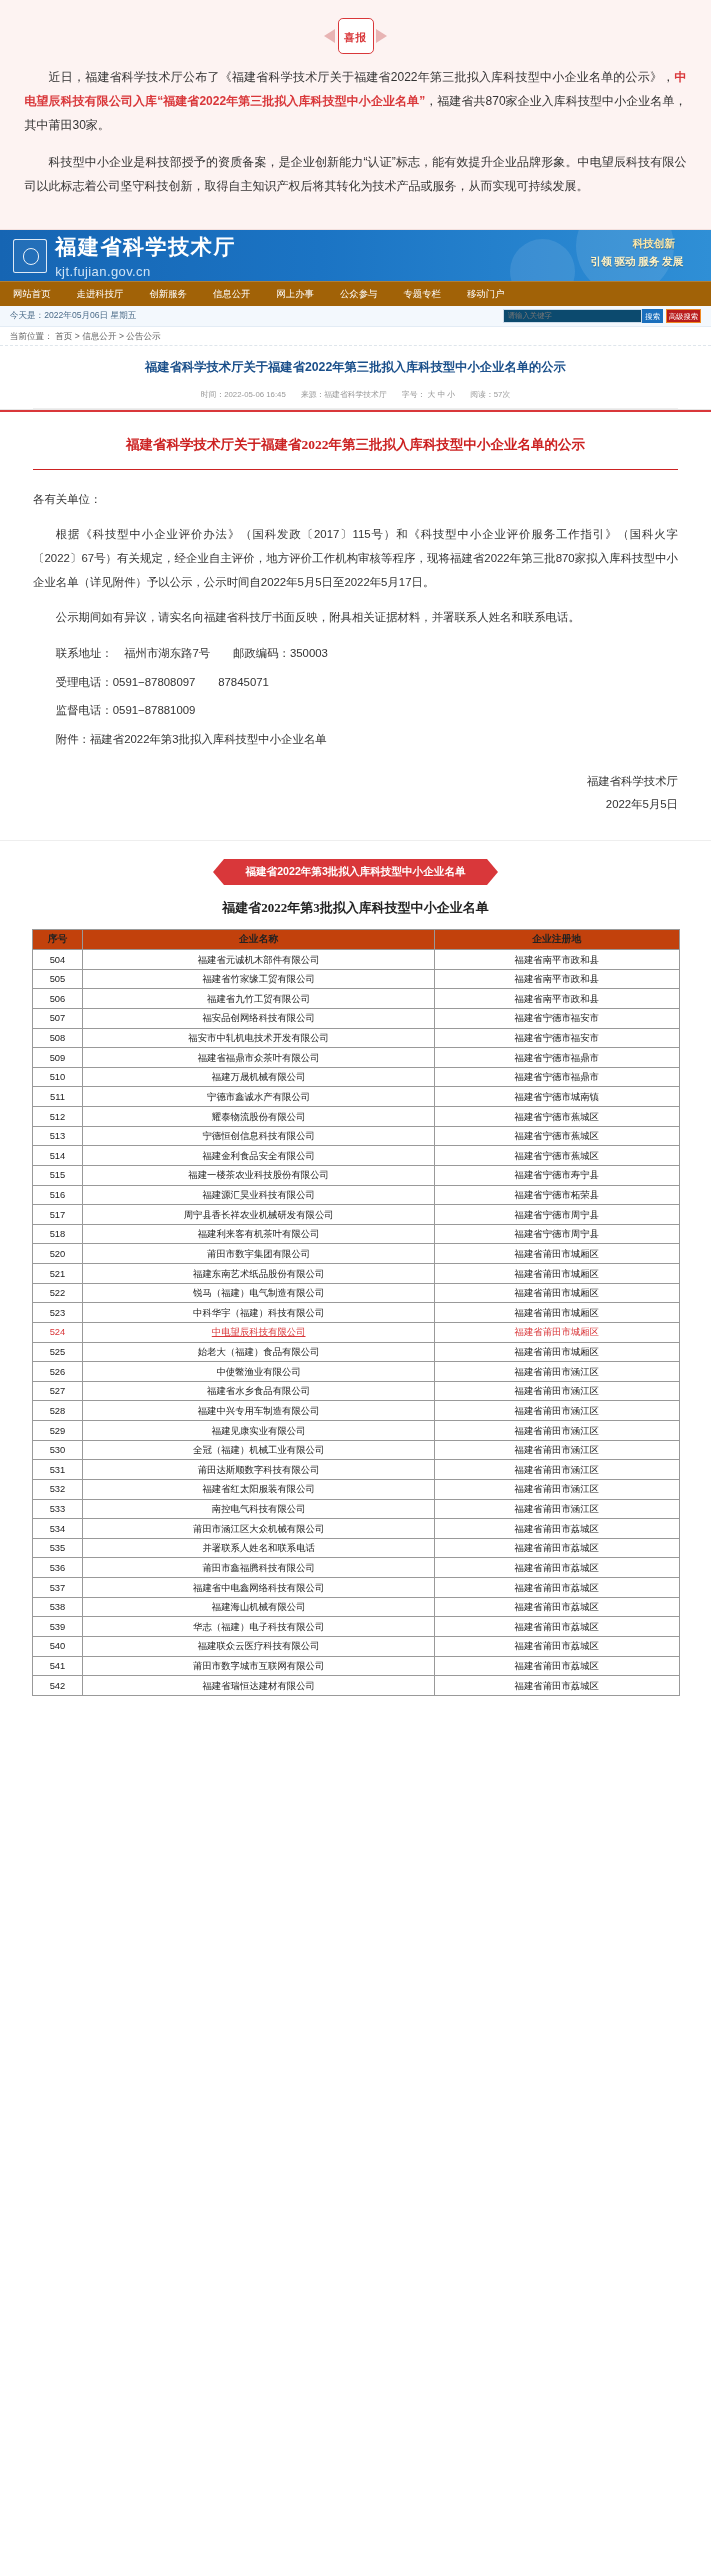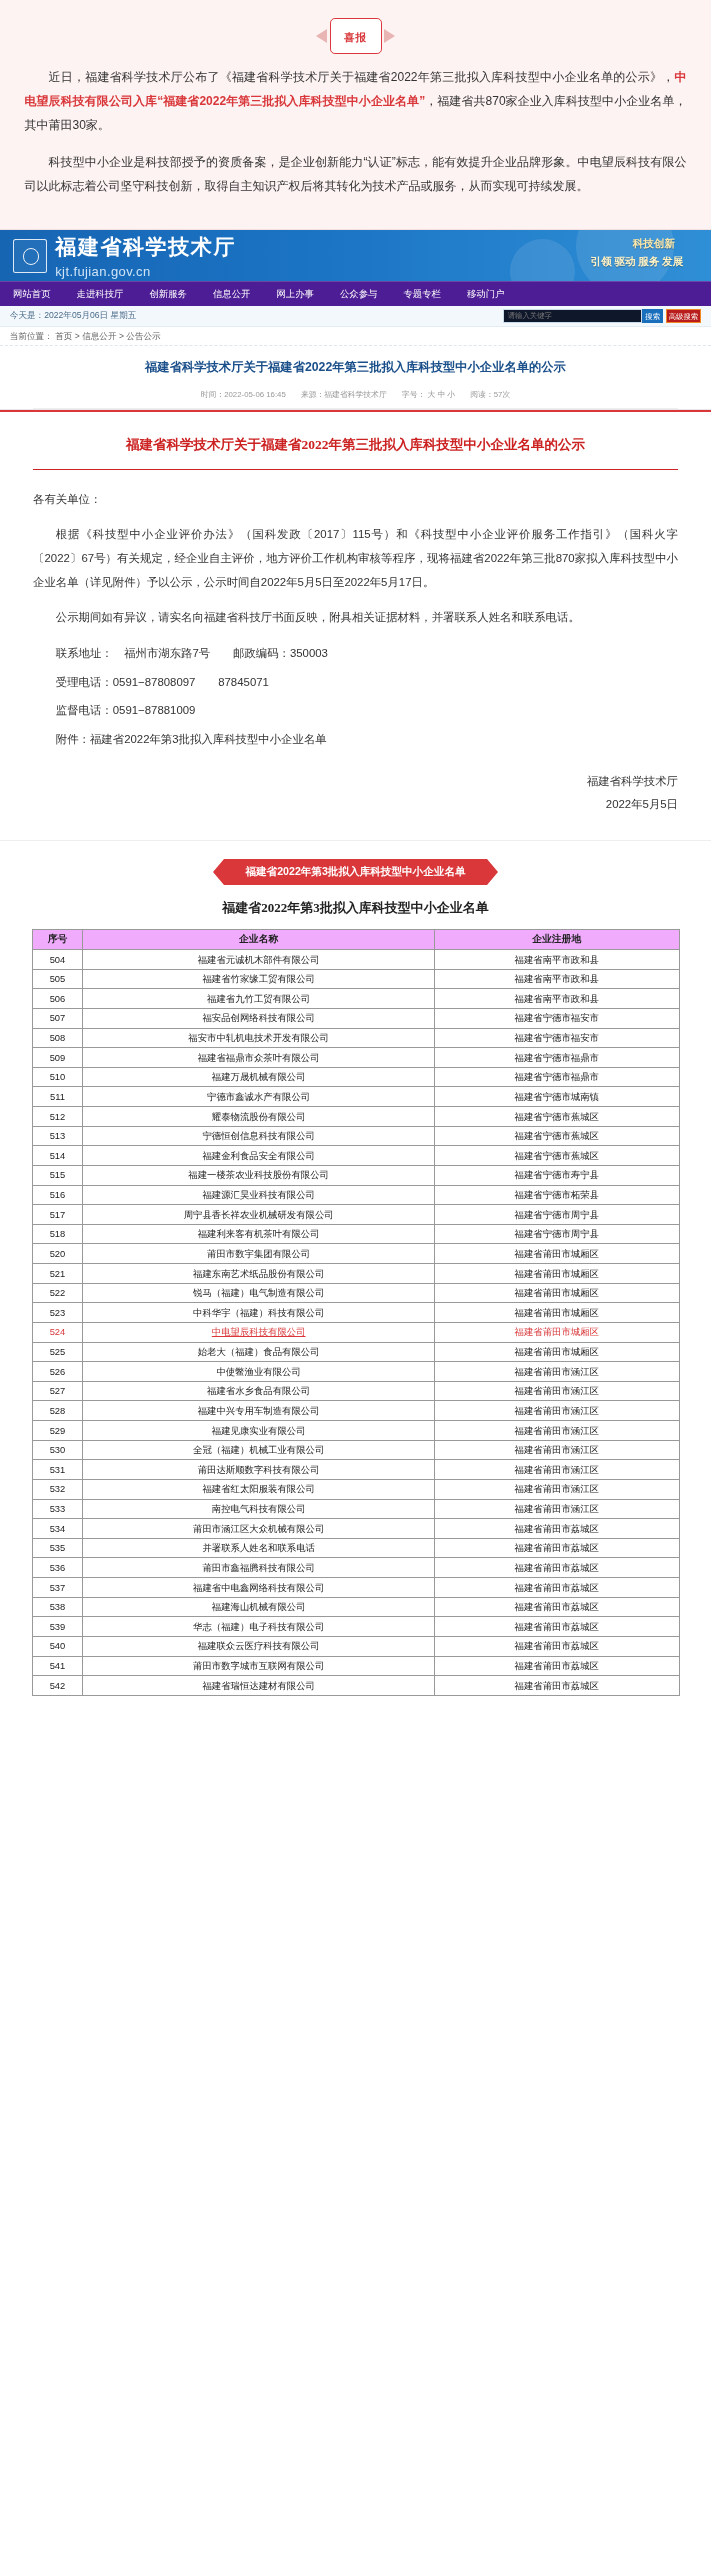--- a/index.html
+++ b/index.html
@@ -14,21 +14,21 @@
 
   
   .top-block {
     background: #fdf3f2;
     padding: 14.7px 24.5px 18px 24.5px;
     border-bottom: 0.8px solid #f3e0de;
   }
   .badge-wrap { text-align:center; margin: 3.3px 0 11.4px 0; }
   .badge {
     display:inline-block;
-    width: 52px; height: 36px; line-height: 36px;
+    width: 36px; height: 36px; line-height: 36px;
     background: #ffffff;
     border: 1.6px solid #d9373a;
     border-radius: 4.9px;
     color: #d9373a;
     font-size: 10.6px;
     font-weight: bold;
     letter-spacing: 0.8px;
     position: relative;
   }
   .badge:before, .badge:after{
@@ -96,39 +96,39 @@
     font-family:"Liberation Serif","DejaVu Serif",serif;
   }
   .art-text.second{ top: 24.5px; right: 14.7px; color:#fff2c4; }
   .art-blob{
     position:absolute; border-radius:50%;
     background: rgba(255,255,255,.10);
   }
 
   .site-nav {
     height: 24.5px;
-    background:#4c1d95;
+    background:#a16207;
     display:flex; align-items:center;
     border-top:0.8px solid rgba(255,255,255,.18);
   }
   .site-nav .navitem{
     color:#fff; font-size: 9.4px; padding: 0 13px;
     line-height: 24.5px; white-space:nowrap;
   }
   .site-subbar{
     height: 21px; background:#f3f8fd; display:flex; align-items:center;
     padding: 0 9.8px; font-size: 8.6px; color:#4b6b88; justify-content: space-between;
     border-bottom:0.8px solid #e3ecf5;
   }
   .subbar-left{ display:flex; gap: 11.4px; align-items:flex-start;}
   .search-box{
     display:flex; align-items:center;
   }
   .search-input{
-    width: 139px; height:14px; background:#0f172a; border:0.8px solid #cddcea;
+    width: 139px; height:14px; background:#0c4a6e; border:0.8px solid #cddcea;
     font-size: 7.4px; color:#9aa8b5; padding: 0 3.3px; line-height:12.3px;
   }
   .search-btn{
     height:14px; background:#1a6fbd; color:#fff; font-size:7.4px;
     padding: 0 2px; line-height:14px; border:0.8px solid #1a6fbd;
   }
   .search-btn.alt{ background:#b91c1c; border-color:#f08a24; margin-left:2.5px;}
   .crumb{
     height: 19.6px; line-height: 19.6px; font-size: 8.6px; color:#666;
     padding: 0 9.8px; border-bottom:0.8px dashed #dfe6ec; background:#fff;
@@ -193,21 +193,21 @@
     width: 648px; margin: 0 auto; border-collapse: collapse;
     font-size: 9.4px; color:#222;
   }
   table.list th, table.list td{
     border: 0.8px solid #999;
     padding: 2.5px 3.3px;
     text-align:center;
     line-height: 1.45;
     height: 18px;
   }
-  table.list th{ font-weight:bold; background:#f0abfc; font-size: 9.8px; }
+  table.list th{ font-weight:bold; background:#c2410c; font-size: 9.8px; }
   table.list col.c1{ width: 51px; }
   table.list col.c2{ width: 352px; }
   table.list col.c3{ width: 245px; }
   tr.hl-row td{ color:#d9373a; }
   tr.hl-row td.underline{ text-decoration: underline; }
 </style>
 </head>
 <body>
 
 <div class="page">

